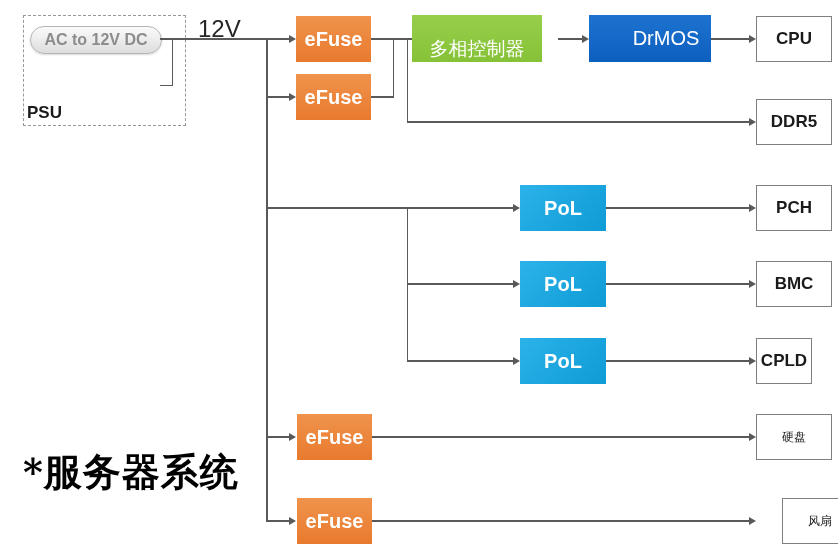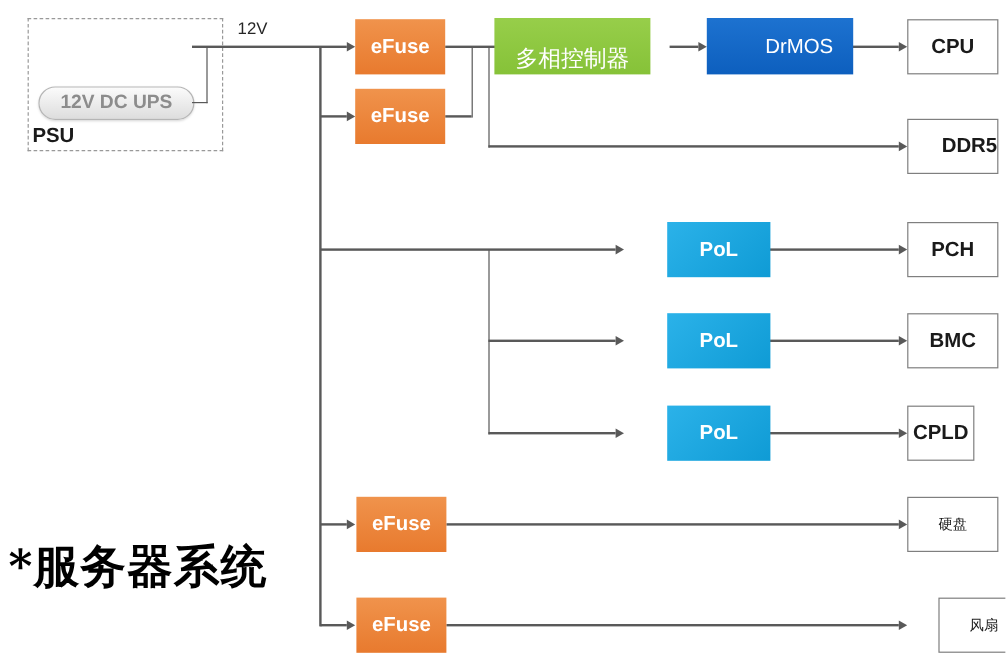--- a/index.html
+++ b/index.html
@@ -8,60 +8,60 @@
     font-family:"Liberation Sans",sans-serif;
   }
   
   .line{position:absolute;background:#595959;}
   .arrow{position:absolute;width:0;height:0;
     border-top:4px solid transparent;border-bottom:4px solid transparent;
     border-left:7px solid #595959;}
   
   .node{
     position:absolute;display:flex;align-items:center;justify-content:center;
-    color:#ffffff;font-weight:700;font-size:17px;
+    color:#ffffff;font-weight:700;font-size:20px;
   }
   .node.efuse{background:linear-gradient(180deg,#F0934C,#E87A2E);}
   .node.controller{background:linear-gradient(180deg,#97CE4A,#86C238);font-size:19px;font-weight:400;font-family:"DejaVu Serif",serif;}
   .node.drmos{background:linear-gradient(180deg,#1D72D0,#0D5FBE);font-weight:400;}
-  .node.pol{background:linear-gradient(135deg,#2BB2E9,#0F9BD5);margin-left:36px;}
+  .node.pol{background:linear-gradient(135deg,#2BB2E9,#0F9BD5);}
   
   .load{
     position:absolute;display:flex;align-items:center;justify-content:center;
     background:#ffffff;border:1.5px solid #7F7F7F;color:#1A1A1A;
     font-weight:700;font-size:17px;box-sizing:border-box;
   }
   .load.cjk{font-family:"DejaVu Serif",serif;font-weight:400;font-size:12px;}
   
   .psu-box{
     position:absolute;left:23px;top:15px;width:163px;height:111px;
     border:1.5px dashed #999999;box-sizing:border-box;
   }
   .pill{
     position:absolute;display:flex;align-items:center;justify-content:center;
     background:linear-gradient(180deg,#FBFBFB,#DDDDDD);
     border:1px solid #B5B5B5;border-radius:14px;
     color:#8C8C8C;font-weight:700;font-size:16px;
     box-shadow:0 1px 2px rgba(0,0,0,0.15);
   }
   .psu-label{position:absolute;left:27px;top:103px;font-weight:700;font-size:17px;color:#1A1A1A;}
-  .bus-label{position:absolute;left:198px;top:15px;font-size:14px;color:#262626;}
+  .bus-label{position:absolute;left:198px;top:15px;font-size:24px;color:#262626;}
   .caption{
-    position:absolute;left:7px;top:447px;font-size:38px;font-weight:700;color:#000000;
+    position:absolute;left:23px;top:447px;font-size:38px;font-weight:700;color:#000000;
     font-family:"DejaVu Serif",serif;letter-spacing:1px;
   }
 </style>
 </head>
 <body>
 
 <div id="canvas">
 
   <div class="psu-box"></div>
-  <div class="pill" style="left:32px;top:72px;width:128px;height:26px;">
-    <span>12V DC UPS</span>
+  <div class="pill" style="left:30px;top:26px;width:130px;height:26px;">
+    <span>AC to 12V DC</span>
   </div>
   <div class="psu-label">PSU</div>
   <div class="bus-label">12V</div>
 
   <div class="line" style="left:160px;top:38.25px;width:129px;height:1.5px;"></div>
   <div class="line" style="left:160px;top:84.5px;width:13px;height:1.5px;"></div>
   <div class="line" style="left:171.5px;top:38.5px;width:1.5px;height:47px;"></div>
 
   <div class="line" style="left:266.25px;top:38.5px;width:1.5px;height:483px;"></div>
 
@@ -137,21 +137,21 @@
   <div class="node pol" style="left:520px;top:261px;width:86px;height:46px;">
     <span>PoL</span>
   </div>
   <div class="node pol" style="left:520px;top:338px;width:86px;height:46px;">
     <span>PoL</span>
   </div>
 
   <div class="load" style="left:756px;top:16px;width:76px;height:46px;">
     <span>CPU</span>
   </div>
-  <div class="load" style="left:756px;top:99px;width:76px;height:46px;justify-content:flex-end;">
+  <div class="load" style="left:756px;top:99px;width:76px;height:46px;">
     <span>DDR5</span>
   </div>
   <div class="load" style="left:756px;top:185px;width:76px;height:46px;">
     <span>PCH</span>
   </div>
   <div class="load" style="left:756px;top:261px;width:76px;height:46px;">
     <span>BMC</span>
   </div>
   <div class="load" style="left:756px;top:338px;width:56px;height:46px;">
     <span>CPLD</span>

